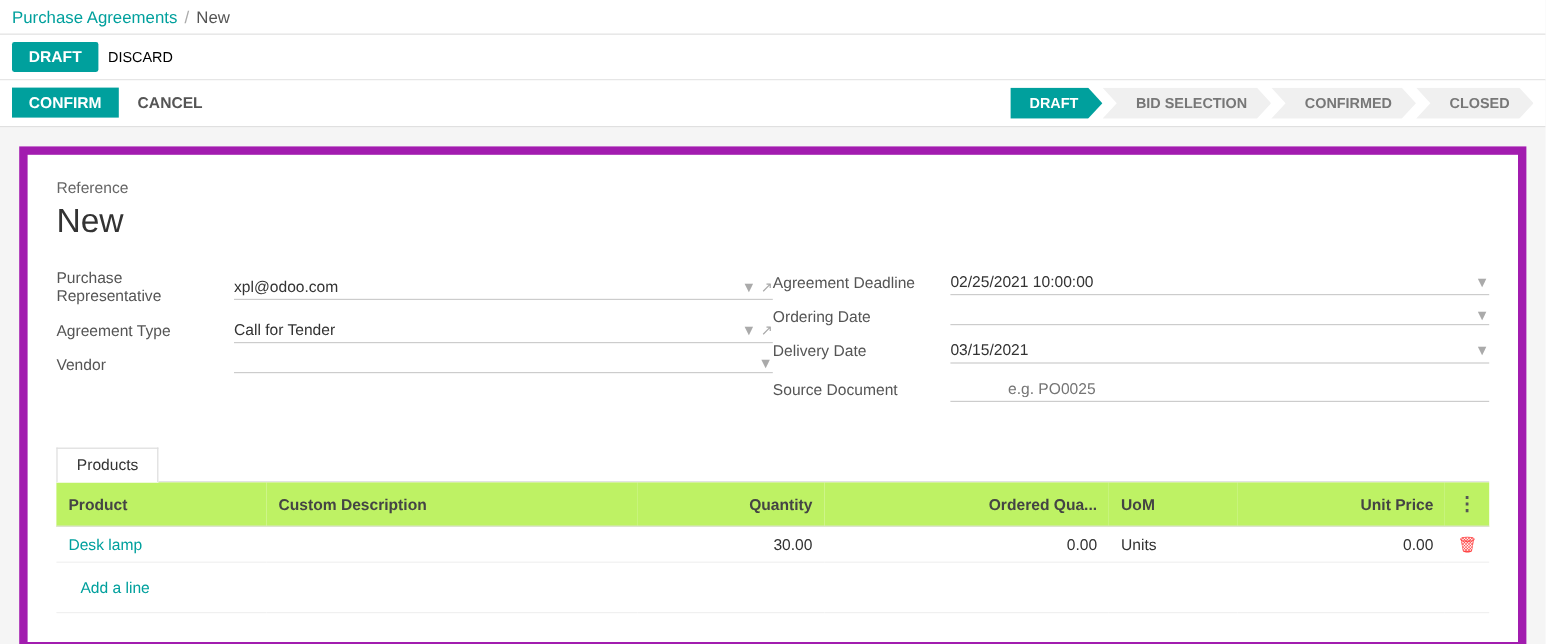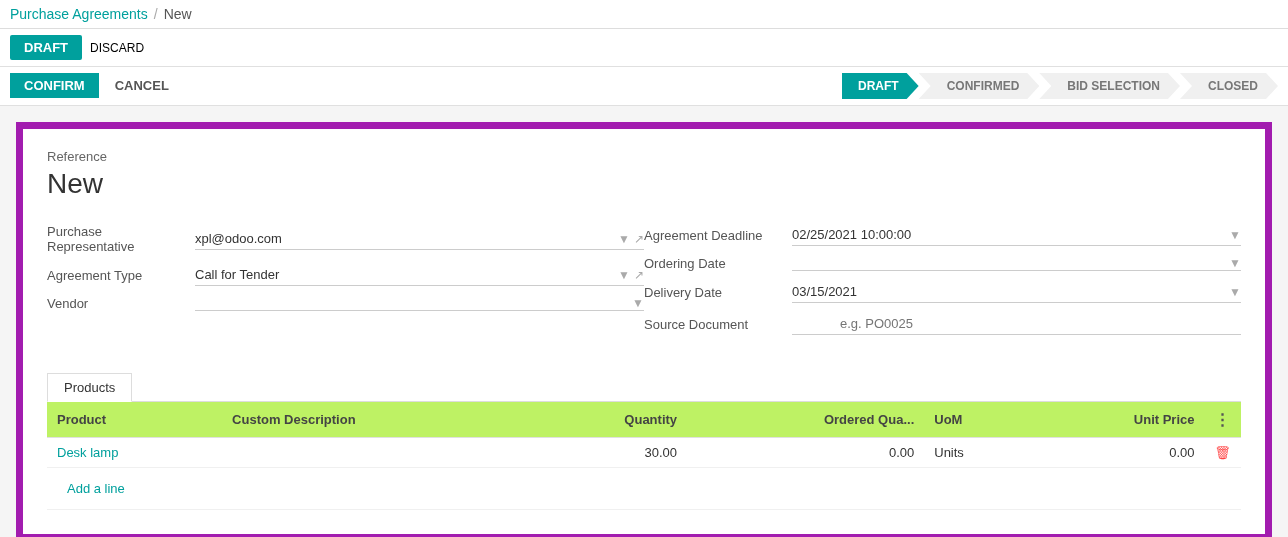--- a/index.html
+++ b/index.html
@@ -94,24 +94,24 @@
 <div class="status-bar">
   <div class="status-left">
     <button class="btn-confirm">CONFIRM</button>
     <button class="btn-cancel">CANCEL</button>
   </div>
   <div class="status-pipeline">
     <div class="status-label active">
       <span>DRAFT</span>
     </div>
     <div class="status-label">
+      <span>BID SELECTION</span>
+    </div>
+    <div class="status-label">
       <span>CONFIRMED</span>
-    </div>
-    <div class="status-label">
-      <span>BID SELECTION</span>
     </div>
     <div class="status-label">
       <span>CLOSED</span>
     </div>
   </div>
 </div>
 
 <div class="main-content">
   <div class="form-card">
 

